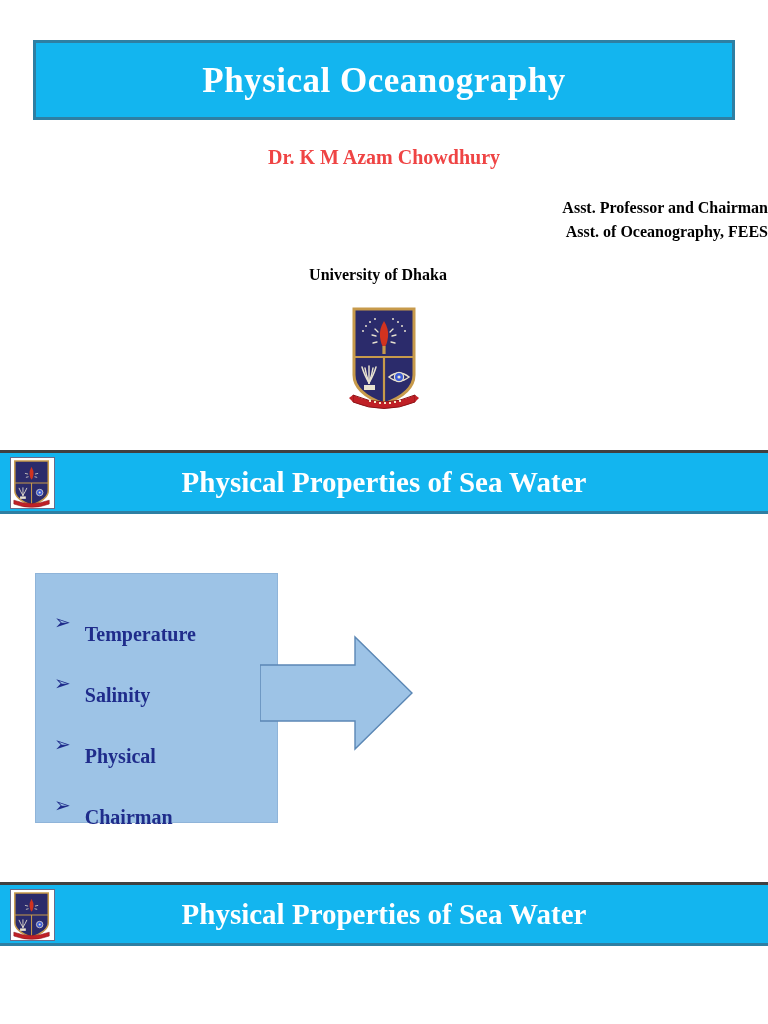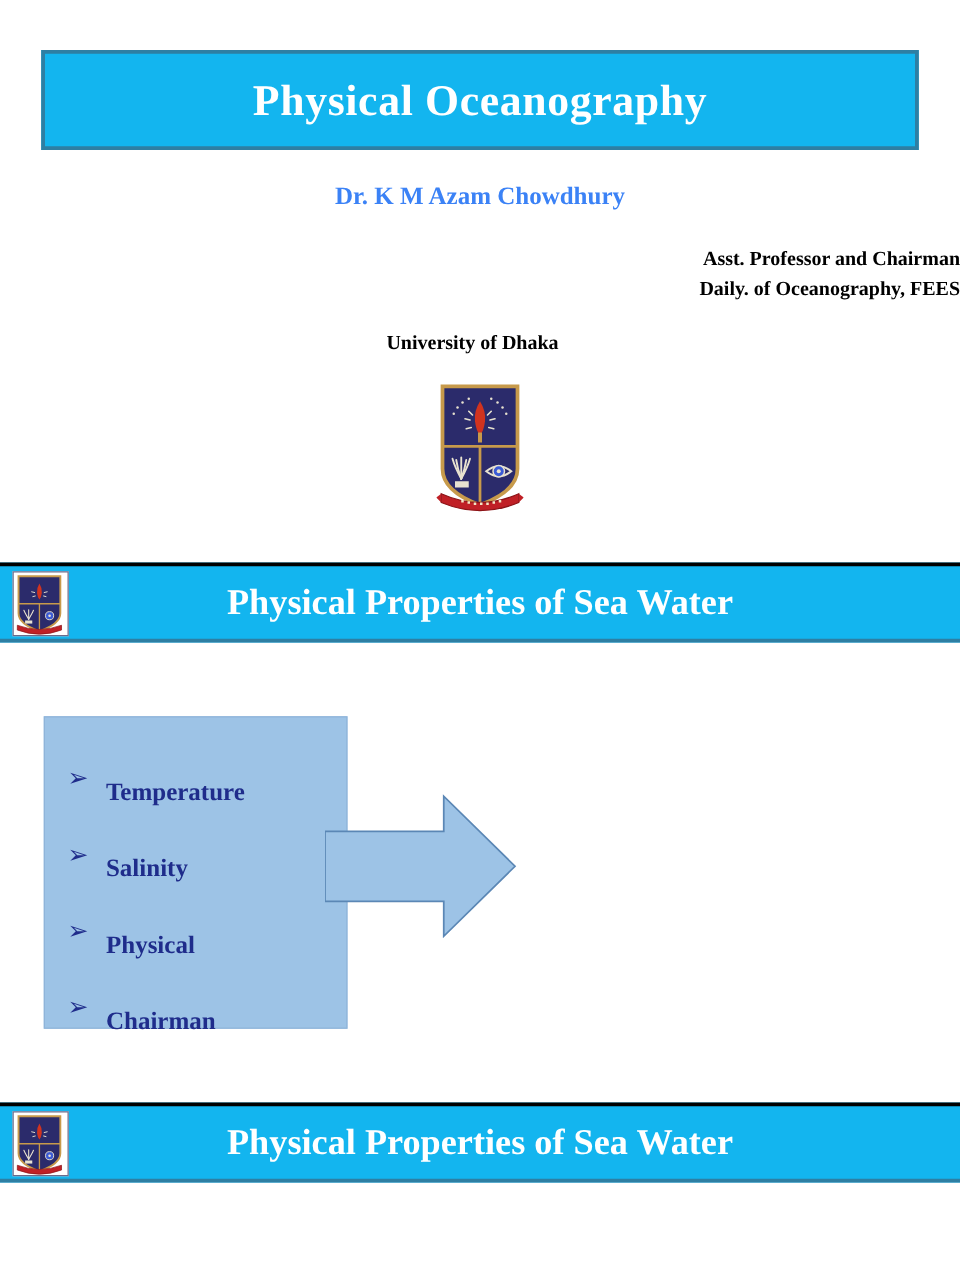--- a/index.html
+++ b/index.html
@@ -40,21 +40,21 @@
     font-weight: bold;
     letter-spacing: 0.5px;
     line-height: 1;
   }
 
   #author-name {
     position: absolute;
     left: 0; top: 146px;
     width: 768px;
     text-align: center;
-    color: #3b82f6;
+    color: #ef4444;
     font-size: 20px;
     font-weight: bold;
   }
 
   #affiliation {
     position: absolute;
     left: 0; top: 196px;
     width: 768px;
     text-align: right;
     color: #000000;
@@ -79,21 +79,21 @@
     width: 70px; height: 105px;
   }
 
   
   .section-bar {
     position: absolute;
     left: 0;
     width: 768px;
     height: 64px;
     background: #13B5EF;
-    border-top: 3px solid #000000;
+    border-top: 3px solid #404040;
     border-bottom: 3px solid #2E7FA3;
     box-sizing: border-box;
   }
   .section-bar-title {
     position: absolute;
     left: 0; top: 0;
     width: 768px; height: 100%;
     display: flex;
     align-items: center;
     justify-content: center;
@@ -186,21 +186,21 @@
 <div id="slide-title">
 
   <div id="title-banner">
     <span id="title-banner-text">Physical Oceanography</span>
   </div>
 
   <div id="author-name">Dr. K M Azam Chowdhury</div>
 
   <div id="affiliation">
     <div>Asst. Professor and Chairman</div>
-    <div>Daily. of Oceanography, FEES</div>
+    <div>Asst. of Oceanography, FEES</div>
   </div>
 
   <div id="university">University of Dhaka</div>
 
   <div id="crest-wrap">
     <svg viewBox="0 0 70 105" width="70" height="105" aria-hidden="true">
 
       <path d="M5 4 H65 V70 Q65 88 35 99 Q5 88 5 70 Z" fill="#2B2B6B" stroke="#C79A4B" stroke-width="3"></path>
 
       <line x1="5" y1="52" x2="65" y2="52" stroke="#C79A4B" stroke-width="2.2"></line>

